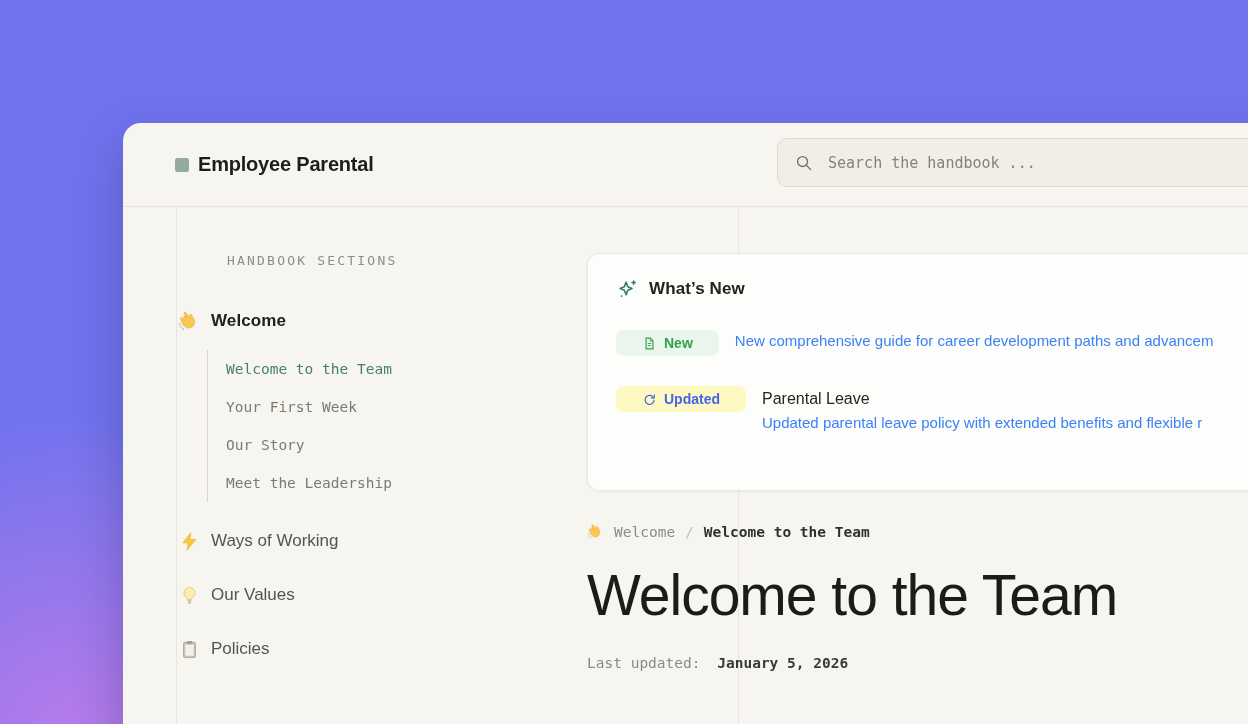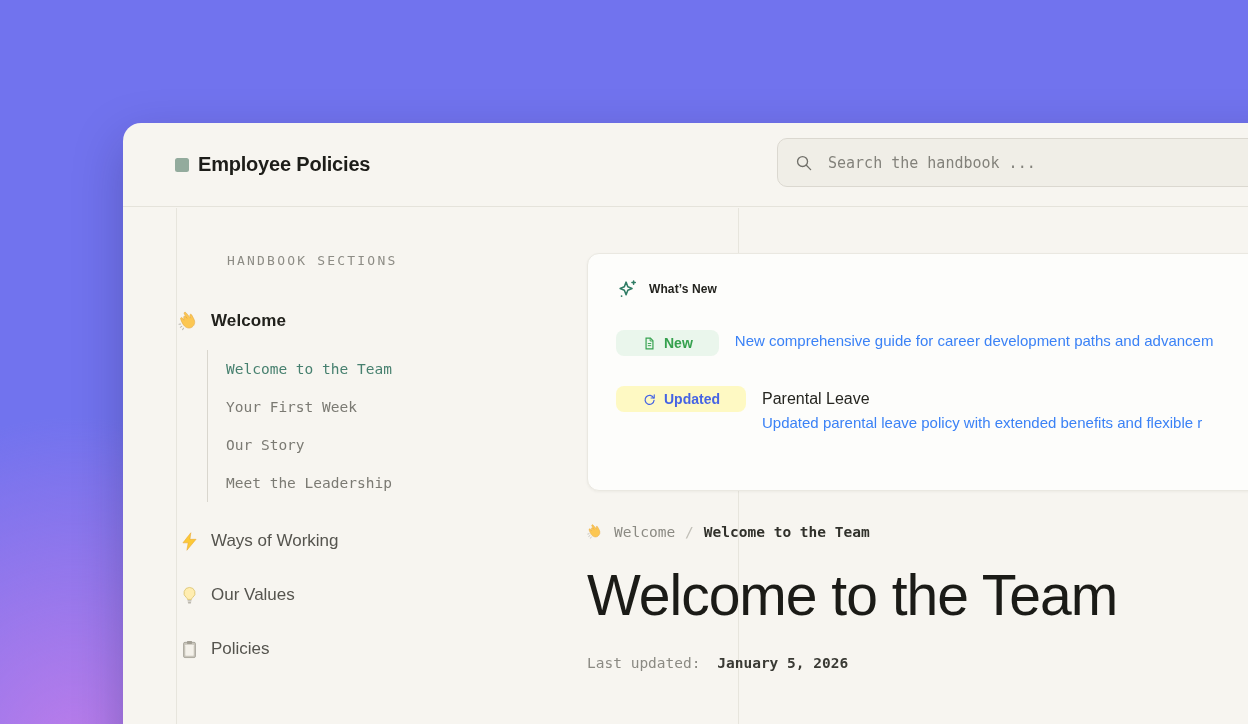--- a/index.html
+++ b/index.html
@@ -62,21 +62,21 @@
 
   
   .main{position:absolute;left:464px;top:0;width:780px;}
 
   .wn-card{
     margin-top:45px;width:712px;height:238px;box-sizing:border-box;overflow:hidden;
     background:#fdfdfb;border:1px solid #eae8e1;border-radius:12px;
     box-shadow:0 1px 3px rgba(40,35,20,.05);padding:24px 28px;
   }
   .wn-header{display:flex;align-items:center;gap:11px;}
-  .wn-title{font-size:12px;font-weight:700;color:#23231e;letter-spacing:.1px;}
+  .wn-title{font-size:17px;font-weight:700;color:#23231e;letter-spacing:.1px;}
   .wn-row{display:flex;align-items:flex-start;margin-top:30px;cursor:pointer;}
   .badge{
     display:inline-flex;align-items:center;gap:7px;height:26px;padding:0 26px;
     border-radius:8px;font-size:14px;font-weight:600;flex:none;
   }
   .wn-text{margin-left:16px;min-width:0;}
   .wn-item-title{font-size:16px;font-weight:500;color:#262621;line-height:26px;}
   .wn-item-desc{margin-top:2px;font-size:15px;color:#3b82f6;white-space:nowrap;}
 
   .breadcrumb{
@@ -94,21 +94,21 @@
   .updated{margin-top:28px;font-family:"DejaVu Sans Mono",monospace;font-size:14.5px;color:#8b8a83;}
   .updated .value{color:#3a3a34;font-weight:700;margin-left:8px;}
 </style>
 </head>
 <body>
 
 <div class="window">
 
   <header class="app-header">
     <span class="logo-mark"></span>
-    <span class="app-title">Employee Policies</span>
+    <span class="app-title">Employee Parental</span>
     <div class="search-box">
       <svg width="19" height="19" viewBox="0 0 24 24" fill="none" stroke="#71706a" stroke-width="1.7" stroke-linecap="round">
         <circle cx="10.8" cy="10.8" r="6.3"></circle>
           <path d="M15.6 15.6L21 21"></path>
       </svg>
       <input type="text" placeholder="Search the handbook ..." style="">
     </div>
   </header>
 
   <div class="body-area">

